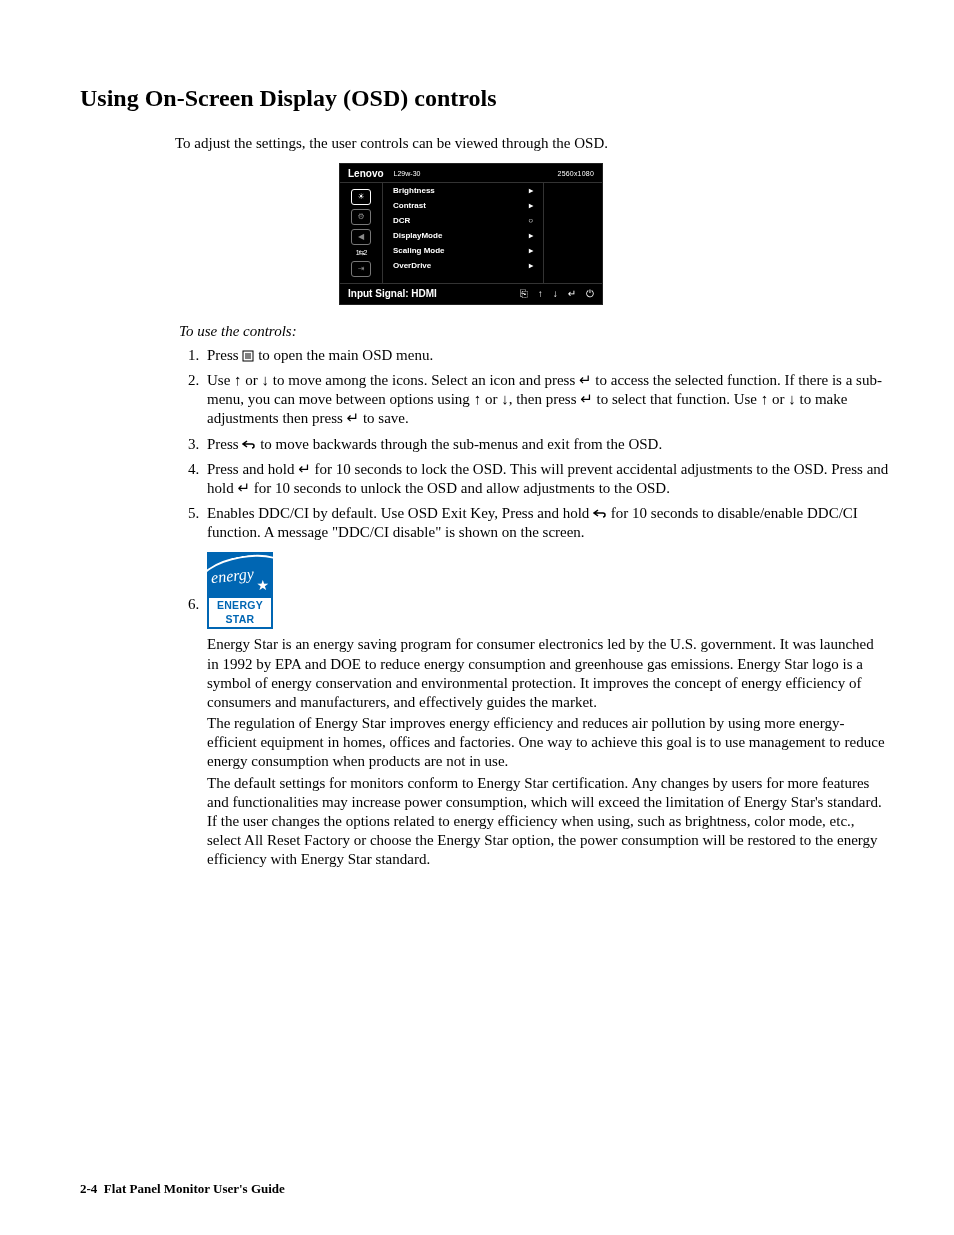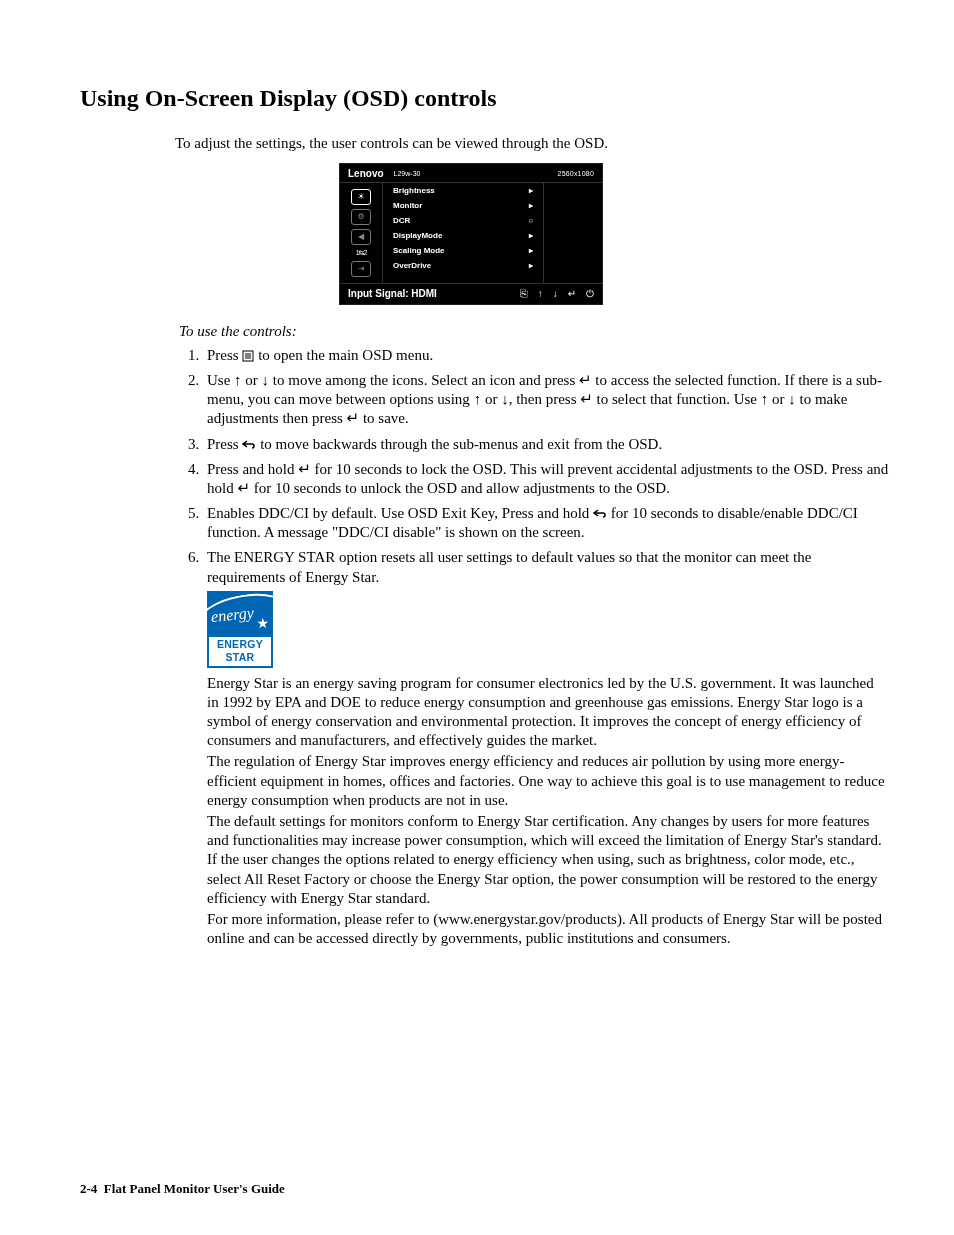--- a/index.html
+++ b/index.html
@@ -181,21 +181,21 @@
         <div class="osd-nav-icon">◀</div>
         <div class="osd-switch">1⇆2</div>
         <div class="osd-nav-icon">⇥</div>
       </div>
       <div class="osd-list">
         <div class="osd-row">
             <span>Brightness</span>
             <span class="marker">▸</span>
           </div>
         <div class="osd-row">
-            <span>Monitor</span>
+            <span>Contrast</span>
             <span class="marker">▸</span>
           </div>
         <div class="osd-row">
             <span>DCR</span>
             <span class="marker">○</span>
           </div>
         <div class="osd-row">
             <span>DisplayMode</span>
             <span class="marker">▸</span>
           </div>
@@ -240,32 +240,30 @@
           <path d="M5 2 L1 5 L5 8 M1 5 H10 A2 2 0 0 1 10 9" fill="none" stroke="#000" stroke-width="1.5"></path>
         </svg><span> to move backwards through the sub-menus and exit from the OSD.</span>
     </li>
     <li>Press and hold ↵ for 10 seconds to lock the OSD. This will prevent accidental adjustments to the OSD. Press and hold ↵ for 10 seconds to unlock the OSD and allow adjustments to the OSD.</li>
     <li>
       <span>Enables DDC/CI by default. Use OSD Exit Key, Press and hold </span><svg class="inline-icon" width="14" height="12">
           <path d="M5 2 L1 5 L5 8 M1 5 H10 A2 2 0 0 1 10 9" fill="none" stroke="#000" stroke-width="1.5"></path>
         </svg><span> for 10 seconds to disable/enable DDC/CI function. A message "DDC/CI disable" is shown on the screen.</span>
     </li>
     <li>
-      <span>The ENERGY STAR option resets all user settings to default values so that the monitor can meet the requirements of Energy Star.</span>
       <div class="eslogo">
         <div class="eslogo-top">
           <div class="eslogo-arc"></div>
           <div class="eslogo-script">energy</div>
           <div class="eslogo-star">★</div>
         </div>
         <div class="eslogo-bar">ENERGY STAR</div>
       </div>
       <p class="para">Energy Star is an energy saving program for consumer electronics led by the U.S. government. It was launched in 1992 by EPA and DOE to reduce energy consumption and greenhouse gas emissions. Energy Star logo is a symbol of energy conservation and environmental protection. It improves the concept of energy efficiency of consumers and manufacturers, and effectively guides the market.</p>
       <p class="para">The regulation of Energy Star improves energy efficiency and reduces air pollution by using more energy-efficient equipment in homes, offices and factories. One way to achieve this goal is to use management to reduce energy consumption when products are not in use.</p>
       <p class="para">The default settings for monitors conform to Energy Star certification. Any changes by users for more features and functionalities may increase power consumption, which will exceed the limitation of Energy Star's standard. If the user changes the options related to energy efficiency when using, such as brightness, color mode, etc., select All Reset Factory or choose the Energy Star option, the power consumption will be restored to the energy efficiency with Energy Star standard.</p>
-      <p class="para">For more information, please refer to (www.energystar.gov/products). All products of Energy Star will be posted online and can be accessed directly by governments, public institutions and consumers.</p>
     </li>
   </ol>
 </div>
 
 <div class="footer">
   <span>2-4</span>&nbsp;&nbsp;<span>Flat Panel Monitor User's Guide</span>
 </div>
 
 </body></html>

